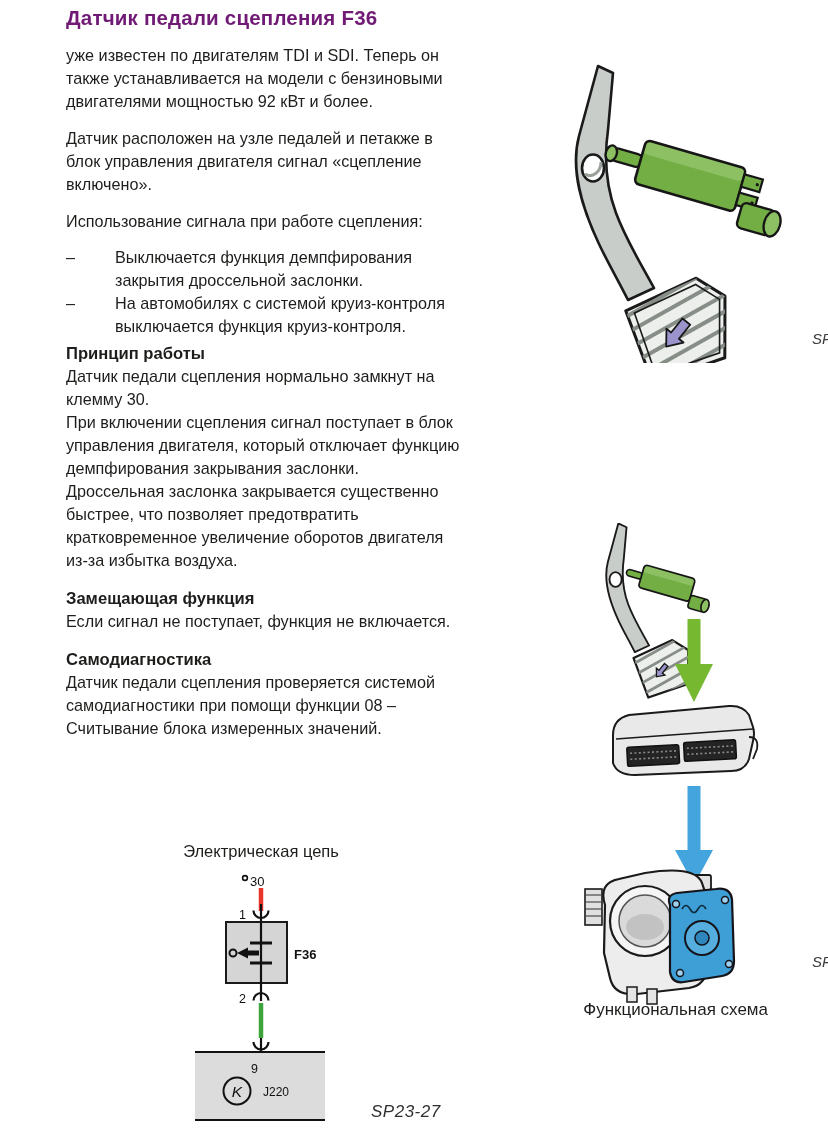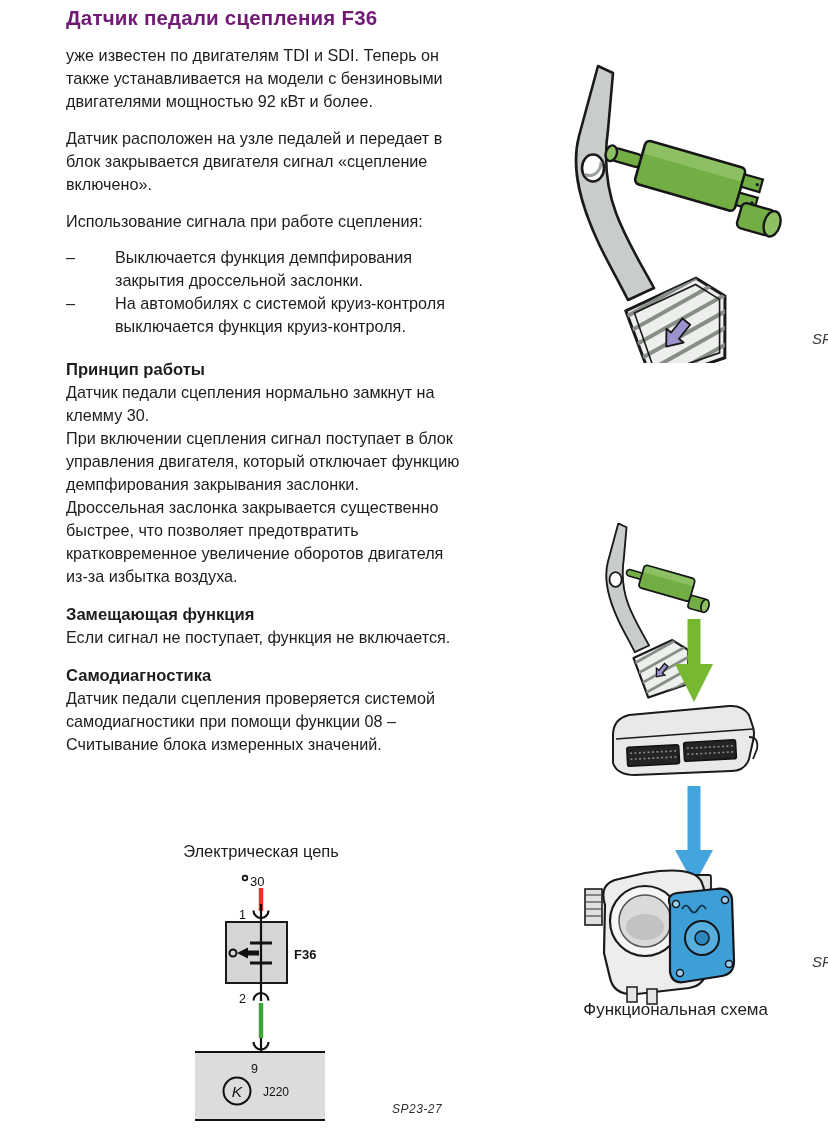--- a/index.html
+++ b/index.html
@@ -8,48 +8,48 @@
     width:828px; height:1145px; position:relative; overflow:hidden;
     font-family:"Liberation Sans", sans-serif; color:#1d1d1b;
   }
   .text-col { position:absolute; left:66px; top:6px; width:396px; }
   .doc-title { font-size:20.5px; font-weight:700; letter-spacing:.2px; color:#701a75; }
   .para { font-size:16.2px; line-height:23px; margin-top:14px; hyphens:manual; }
   .dash-list { list-style:none; margin-top:13px; }
   .dash-list li { display:flex; font-size:16.2px; line-height:23px; }
   .dash-list .dash { width:49px; flex:none; }
   .sec-heading { font-size:16.6px; font-weight:700; line-height:23px; }
-  .sec-heading.tight { margin-top:20px; }
+  .sec-heading.tight { margin-top:4px; }
   .sec-heading.spaced { margin-top:15px; }
   .sec-body { font-size:16.2px; line-height:23px; white-space:pre-line; hyphens:manual; }
 
   .circuit { position:absolute; left:150px; top:840px; width:260px; height:300px; }
   .circuit-heading { position:absolute; left:0; top:2px; width:222px; text-align:center;
     font-size:16.5px; color:#1d1d1b; }
   .circuit svg { position:absolute; left:0; top:0; }
   .schem-label { font-family:"Liberation Sans", sans-serif; fill:#111; }
 
   .illu-top  { position:absolute; left:552px; top:58px; }
   .func-fig  { position:absolute; left:583px; top:523px; }
   .func-caption { position:absolute; left:553px; top:1000px; width:215px; text-align:right;
     font-size:17px; color:#1d1d1b; }
   .edge-label { position:absolute; left:812px; width:22px; overflow:hidden; white-space:nowrap;
     font-style:italic; font-size:15px; color:#3c3c3c; }
   .edge-label.pos-a { top:330px; }
   .edge-label.pos-b { top:953px; }
-  .page-ref { position:absolute; left:392px; top:1102px; font-style:italic;
-    font-size:12px; color:#2e2e2e; letter-spacing:.5px; }
+  .page-ref { position:absolute; left:371px; top:1102px; font-style:italic;
+    font-size:17px; color:#2e2e2e; letter-spacing:.5px; }
 </style>
 </head>
 <body>
 
 <div class="text-col">
   <h1 class="doc-title">Датчик педали сцепления F36</h1>
   <p class="para">уже известен по двигателям TDI и SDI. Те­перь он также устанавливается на модели с бензиновыми двигателями мощностью 92 кВт и более.</p>
-  <p class="para">Датчик расположен на узле педалей и пе­редает в блок закрывается двигателя сигнал «сцепление включено».</p>
+  <p class="para">Датчик расположен на узле педалей и пе­также в блок управления двигателя сигнал «сцепление включено».</p>
   <p class="para">Использование сигнала при работе сцеп­ления:</p>
 
   <ul class="dash-list">
     <li>
       <span class="dash">–</span>
       <span>Выключается функция демпфирова­ния закрытия дроссельной заслонки.</span>
     </li>
     <li>
       <span class="dash">–</span>
       <span>На автомобилях с системой кру­из-контроля выключается функция круиз-контроля.</span>

